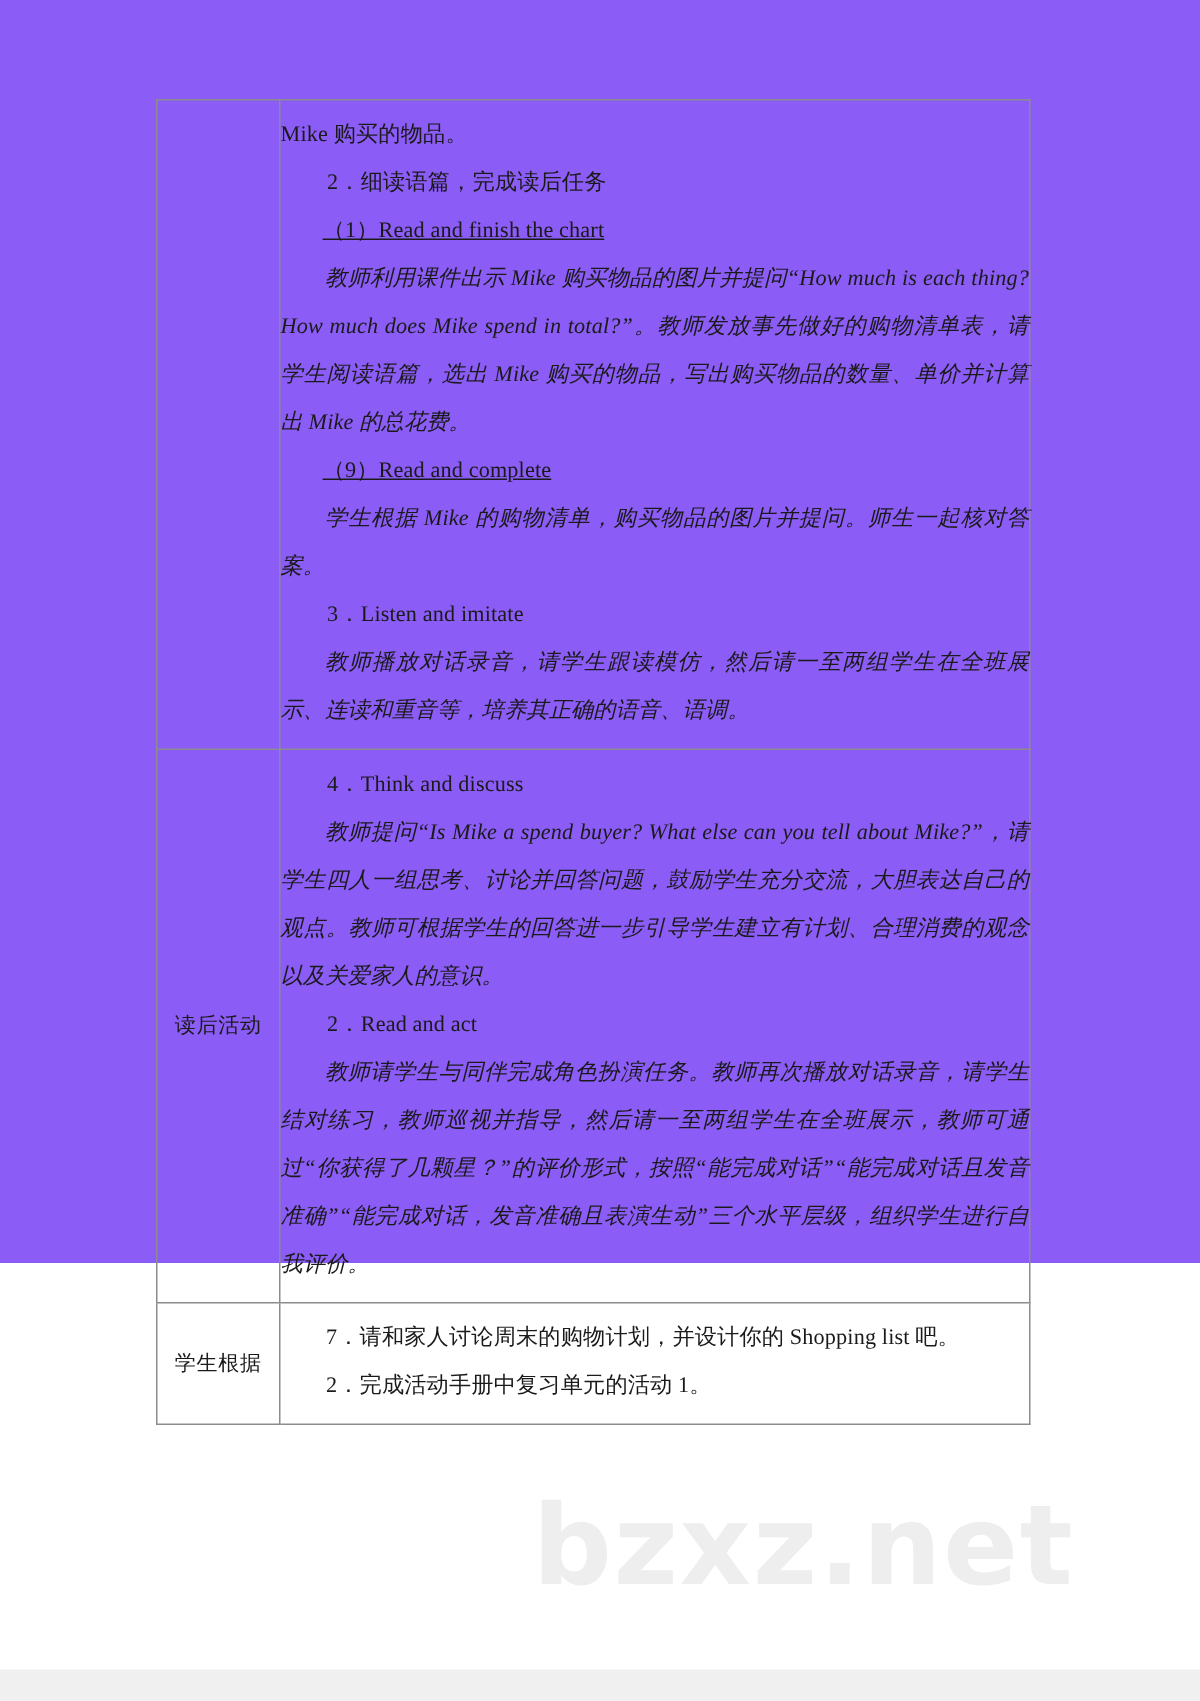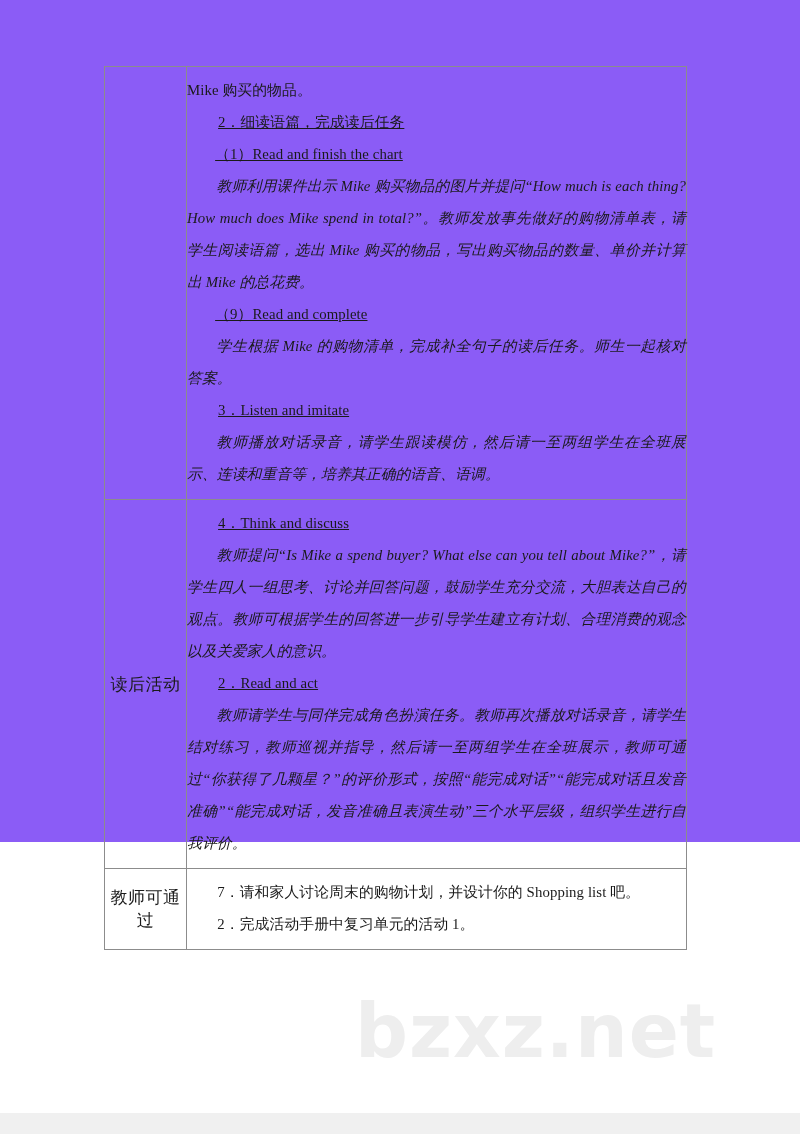--- a/index.html
+++ b/index.html
@@ -57,21 +57,21 @@
     table-layout: fixed;
   }
   #lesson-table td {
     border: 1px solid #8c8c8c;
     vertical-align: middle;
     padding: 0;
   }
   td.label-cell {
     width: 81px;
     text-align: center;
-    font-size: 17px;
+    font-size: 14px;
     color: #1a1a1a;
     letter-spacing: 0.5px;
   }
   td.content-cell {
     width: 499px;
     padding: 0 11px 0 10px;
     vertical-align: top;
   }
 
   
@@ -86,21 +86,20 @@
   }
   .para.flush {
     text-indent: 0;
   }
   .para.indent1 {
     text-indent: 2em;
     font-style: italic;
   }
   .para.indent-head {
     text-indent: 2.1em;
-    text-decoration: underline;
   }
   .para.indent-sub {
     text-indent: 1.9em;
     text-decoration: underline;
   }
   .para.indent-list {
     text-indent: 2.05em;
   }
   .para.head {
     font-weight: 500;
@@ -121,41 +120,41 @@
 
       <tr>
         <td class="label-cell"></td>
         <td class="content-cell">
           <div class="cell-pad-top"></div>
           <p class="para flush">Mike 购买的物品。</p>
           <p class="para indent-head head">2．细读语篇，完成读后任务</p>
           <p class="para indent-sub">（1）Read and finish the chart</p>
           <p class="para indent1">教师利用课件出示 Mike 购买物品的图片并提问“How much is each thing? How much does Mike spend in total?”。教师发放事先做好的购物清单表，请学生阅读语篇，选出 Mike 购买的物品，写出购买物品的数量、单价并计算出 Mike 的总花费。</p>
           <p class="para indent-sub">（9）Read and complete</p>
-          <p class="para indent1">学生根据 Mike 的购物清单，完成补全句子的读后任务。师生一起核对答案。</p>
+          <p class="para indent1">学生根据 Mike 的购物清单，购买物品的图片并提问。师生一起核对答案。</p>
           <p class="para indent-head head">3．Listen and imitate</p>
           <p class="para indent1">教师播放对话录音，请学生跟读模仿，然后请一至两组学生在全班展示、连读和重音等，培养其正确的语音、语调。</p>
           <div class="cell-pad-bot"></div>
         </td>
       </tr>
 
       <tr>
         <td class="label-cell">读后活动</td>
         <td class="content-cell">
           <div class="cell-pad-top"></div>
           <p class="para indent-head head">4．Think and discuss</p>
           <p class="para indent1">教师提问“Is Mike a spend buyer? What else can you tell about Mike?”，请学生四人一组思考、讨论并回答问题，鼓励学生充分交流，大胆表达自己的观点。教师可根据学生的回答进一步引导学生建立有计划、合理消费的观念以及关爱家人的意识。</p>
           <p class="para indent-head head">2．Read and act</p>
           <p class="para indent1">教师请学生与同伴完成角色扮演任务。教师再次播放对话录音，请学生结对练习，教师巡视并指导，然后请一至两组学生在全班展示，教师可通过“你获得了几颗星？”的评价形式，按照“能完成对话”“能完成对话且发音准确”“能完成对话，发音准确且表演生动”三个水平层级，组织学生进行自我评价。</p>
           <div class="cell-pad-bot"></div>
         </td>
       </tr>
 
       <tr>
-        <td class="label-cell">教师可通过</td>
+        <td class="label-cell">学生根据</td>
         <td class="content-cell">
           <div class="cell-pad-top"></div>
           <p class="para indent-list">7．请和家人讨论周末的购物计划，并设计你的 Shopping list 吧。</p>
           <p class="para indent-list">2．完成活动手册中复习单元的活动 1。</p>
           <div class="cell-pad-bot"></div>
         </td>
       </tr>
 
     </tbody>
   </table>

